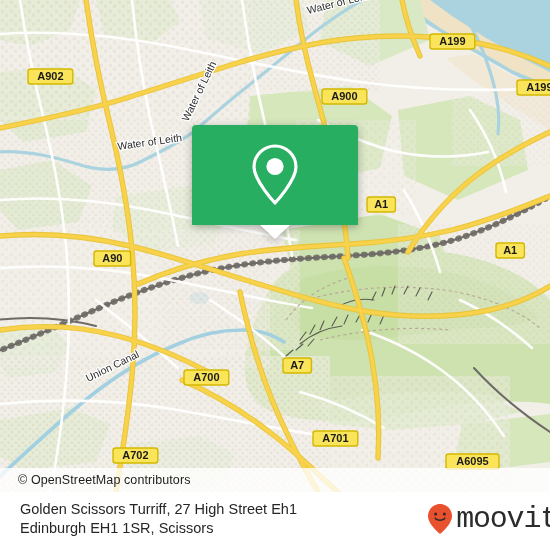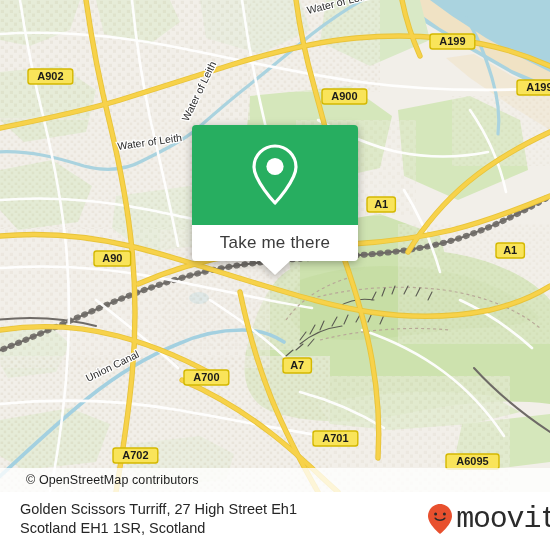--- a/index.html
+++ b/index.html
@@ -13,21 +13,21 @@
   
   .map{position:absolute;left:0;top:0;width:550px;height:492px;overflow:hidden;
        background:#f2efe9;}
   .map svg{display:block;width:550px;height:492px;}
 
   
   .attrib{
     position:absolute;left:0;top:468px;width:550px;height:24px;
     background:rgba(255,255,255,0.78);
     display:flex;align-items:center;
-    box-sizing:border-box;padding-left:26px;
+    box-sizing:border-box;padding-left:18px;
     font-size:12.5px;color:#1d1d1d;letter-spacing:.1px;
   }
 
   
   .popup{position:absolute;left:192px;top:125px;width:166px;
          filter:drop-shadow(0 2px 4px rgba(0,0,0,.30));}
   .popup-head{height:100px;background:#27ae60;border-radius:4px 4px 0 0;
               display:flex;align-items:center;justify-content:center;}
   .popup-foot{height:36px;background:#ffffff;border-radius:0 0 4px 4px;
               display:flex;align-items:center;justify-content:center;}
@@ -271,31 +271,28 @@
     <span>© OpenStreetMap contributors</span>
   </div>
 
   <div class="popup">
     <div class="popup-head">
       <svg width="54" height="66" viewBox="0 0 54 66">
         <path d="M27 4 C15.4 4 6 13.4 6 25 C6 38.5 27 61 27 61 C27 61 48 38.5 48 25 C48 13.4 38.6 4 27 4 Z" fill="none" stroke="#ffffff" stroke-width="3.2" stroke-linejoin="round"></path>
         <circle cx="27" cy="24.5" r="8.6" fill="#ffffff"></circle>
       </svg>
     </div>
-    <div class="popup-foot">
-      <span>Take me there</span>
-    </div>
     <div class="popup-tail"></div>
   </div>
 
   <div class="footer">
 
     <div class="footer-text">
       <div>Golden Scissors Turriff, 27 High Street Eh1</div>
-      <div>Scotland EH1 1SR, Scotland</div>
+      <div>Edinburgh EH1 1SR, Scissors</div>
     </div>
     <div class="logo">
       <svg width="26" height="32" viewBox="0 0 26 32">
         <path d="M13 1 C6.4 1 1 6.4 1 13 C1 21.5 13 31 13 31 C13 31 25 21.5 25 13 C25 6.4 19.6 1 13 1 Z" fill="#e8502e"></path>
         <circle cx="8.6" cy="11" r="1.5" fill="#2b2b2b"></circle>
         <circle cx="17.4" cy="11" r="1.5" fill="#2b2b2b"></circle>
         <path d="M8.2 15.2 C9.8 18 16.2 18 17.8 15.2" fill="none" stroke="#2b2b2b" stroke-width="1.5" stroke-linecap="round"></path>
       </svg>
       <span class="word">moovit</span>
     </div>

